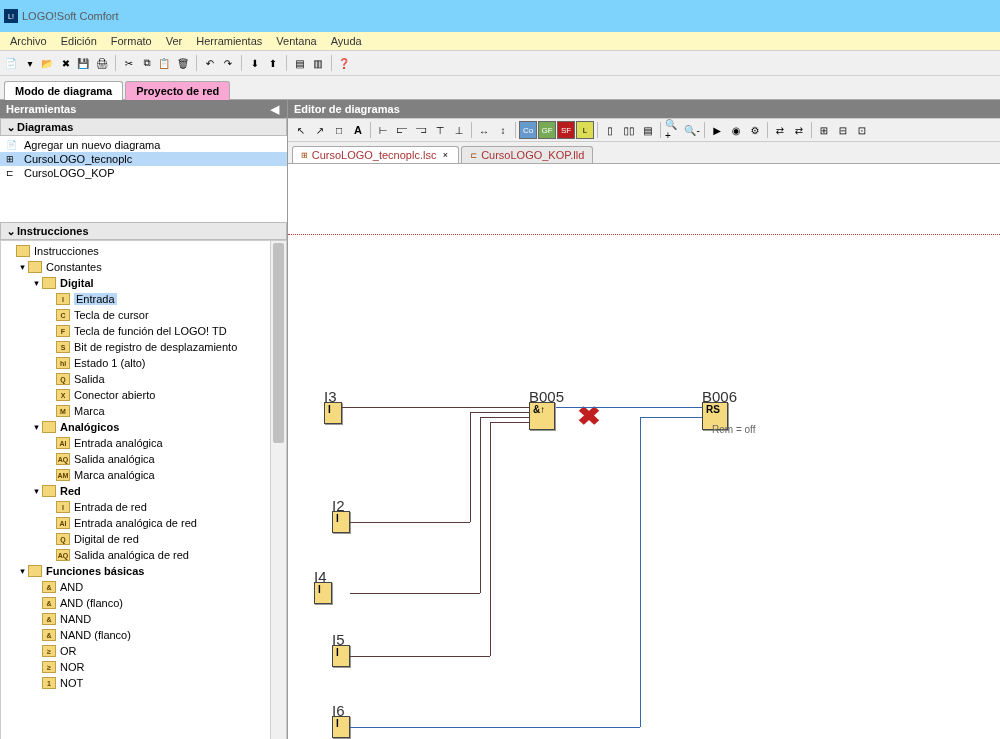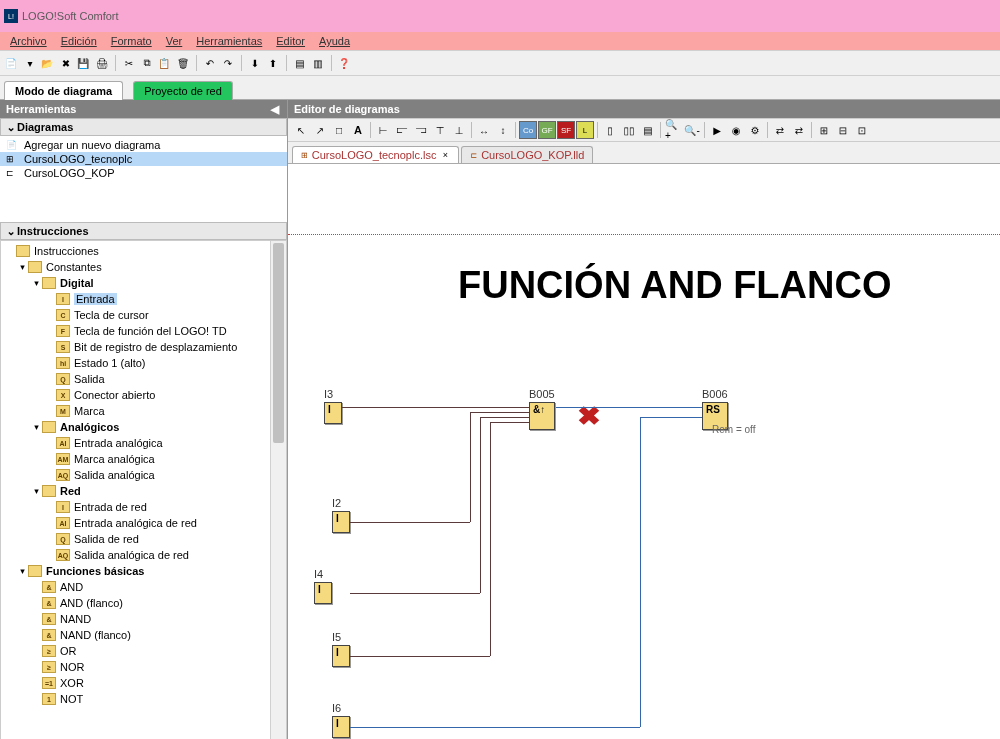--- a/index.html
+++ b/index.html
@@ -1,34 +1,34 @@
 <!DOCTYPE html>
 <html><head>
 <meta charset="utf-8">
 <style>
 * { box-sizing: border-box; margin: 0; padding: 0; font-family: "Segoe UI", Tahoma, sans-serif; font-size: 11px; }
 body { background: #fff; width: 1000px; height: 739px; overflow: hidden; position: relative; }
 
 
-.titlebar { height: 20px; background: #f9a8d4; display: flex; align-items: center; padding: 16px 4px; color: #5a5a5a; }
+.titlebar { height: 20px; background: #7dd3fc; display: flex; align-items: center; padding: 16px 4px; color: #5a5a5a; }
 .titlebar .appicon { width: 14px; height: 14px; background: #003366; margin-right: 4px; color: #fff; font-size: 7px; display: flex; align-items: center; justify-content: center; }
 
 
-.menubar { height: 18px; background: #fca5a5; display: flex; align-items: center; padding: 0 4px; gap: 2px; color: #333; text-decoration: underline; }
+.menubar { height: 18px; background: #fef9c3; display: flex; align-items: center; padding: 0 4px; gap: 2px; color: #333; }
 .menubar span { padding: 1px 6px; cursor: default; }
 
 
 .toolbar { height: 26px; background: #f0f0f0; border-top: 1px solid #d0d0d0; border-bottom: 1px solid #d0d0d0; display: flex; align-items: center; padding: 0 4px; gap: 2px; }
 .tb-btn { width: 16px; height: 16px; display: inline-flex; align-items: center; justify-content: center; font-size: 10px; border: 1px solid transparent; }
 .tb-sep { width: 1px; height: 16px; background: #c0c0c0; margin: 0 3px; }
 
 
 .modetabs { height: 24px; background: #f0f0f0; display: flex; align-items: flex-end; padding: 0 4px; border-bottom: 1px solid #aaa; }
 .modetab { padding: 3px 10px; border: 1px solid #aaa; border-bottom: none; background: #fff; border-radius: 3px 3px 0 0; margin-right: 2px; font-weight: bold; font-size: 11px; position: relative; top: 1px; }
-.modetab.inactive { background: #22c55e; font-weight: normal; margin-left: 8px; }
+.modetab.inactive { background: #f9a8d4; font-weight: bold; }
 
 
 .main { display: flex; height: 651px; }
 .leftpanel { width: 288px; display: flex; flex-direction: column; border-right: 1px solid #999; }
 .rightpanel { flex: 1; display: flex; flex-direction: column; overflow: hidden; }
 
 
 .panelhdr { height: 18px; background: #808080; color: #fff; display: flex; align-items: center; padding: 0 6px; font-weight: bold; font-size: 11px; }
 .panelhdr .collapse-btn { margin-left: auto; width: 12px; height: 12px; display: flex; align-items: center; justify-content: center; }
 
@@ -75,21 +75,21 @@
 .etab-name.inactive { color: #aa3333; }
 
 
 .canvas-wrap { flex: 1; position: relative; overflow: hidden; background: #fff; }
 .canvas { position: absolute; inset: 0; background-image: radial-gradient(circle, #888 0.5px, transparent 0.5px); background-size: 8px 8px; background-position: 0 0; }
 .gridline-red { position: absolute; left: 0; right: 0; height: 1px; border-top: 1px dotted #c04040; }
 
 .big-title { position: absolute; font-family: Arial, sans-serif; font-size: 38px; font-weight: bold; color: #000; }
 
 .block { position: absolute; }
-.blk-label { position: absolute; top: -14px; left: 0; font-size: 11px; color: #333; }
+.blk-label { position: absolute; top: -14px; left: 0; font-size: 15px; color: #333; }
 .blk-body { background: #f6da80; border: 1px solid #444; box-shadow: 1px 1px 0 #999; display: flex; align-items: flex-start; justify-content: flex-start; padding: 1px 3px; font-size: 10px; font-weight: bold; min-width: 16px; min-height: 20px; }
 .blk-small { width: 18px; height: 22px; }
 .blk-med { width: 26px; height: 28px; position: relative; }
 
 .wire { position: absolute; background: #5a3a3a; }
 .wire-h { height: 1px; }
 .wire-v { width: 1px; }
 .wire-blue { background: #3366aa; }
 
 .red-x { position: absolute; color: #c02020; font-size: 26px; font-weight: bold; transform: scaleX(1.1); }
@@ -102,21 +102,21 @@
   <span class="appicon">L!</span>
   <span>LOGO!Soft Comfort</span>
 </div>
 
 <div class="menubar">
   <span>Archivo</span>
   <span>Edición</span>
   <span>Formato</span>
   <span>Ver</span>
   <span>Herramientas</span>
-  <span>Editor</span>
+  <span>Ventana</span>
   <span>Ayuda</span>
 </div>
 
 <div class="toolbar">
   <span class="tb-btn">📄</span>
   <span class="tb-btn">▾</span>
   <span class="tb-btn">📂</span>
   <span class="tb-btn">✖</span>
   <span class="tb-btn">💾</span>
   <span class="tb-btn">🖨</span>
@@ -241,47 +241,47 @@
               <span class="folder"></span>
               <b><span class="txt">Analógicos</span></b>
             </div>
           <div class="tn ind3">
               <span class="exp"></span>
               <span class="leaf-icon">AI</span>
               <span class="txt">Entrada analógica</span>
             </div>
           <div class="tn ind3">
               <span class="exp"></span>
+              <span class="leaf-icon">AQ</span>
+              <span class="txt">Salida analógica</span>
+            </div>
+          <div class="tn ind3">
+              <span class="exp"></span>
               <span class="leaf-icon">AM</span>
               <span class="txt">Marca analógica</span>
             </div>
-          <div class="tn ind3">
-              <span class="exp"></span>
-              <span class="leaf-icon">AQ</span>
-              <span class="txt">Salida analógica</span>
-            </div>
           <div class="tn ind2">
               <span class="exp">▾</span>
               <span class="folder"></span>
               <b><span class="txt">Red</span></b>
             </div>
           <div class="tn ind3">
               <span class="exp"></span>
               <span class="leaf-icon">I</span>
               <span class="txt">Entrada de red</span>
             </div>
           <div class="tn ind3">
               <span class="exp"></span>
               <span class="leaf-icon">AI</span>
               <span class="txt">Entrada analógica de red</span>
             </div>
           <div class="tn ind3">
               <span class="exp"></span>
               <span class="leaf-icon">Q</span>
-              <span class="txt">Salida de red</span>
+              <span class="txt">Digital de red</span>
             </div>
           <div class="tn ind3">
               <span class="exp"></span>
               <span class="leaf-icon">AQ</span>
               <span class="txt">Salida analógica de red</span>
             </div>
           <div class="tn ind1">
               <span class="exp">▾</span>
               <span class="folder"></span>
               <b><span class="txt">Funciones básicas</span></b>
@@ -308,25 +308,20 @@
             </div>
           <div class="tn ind2">
               <span class="exp"></span>
               <span class="leaf-icon">≥</span>
               <span class="txt">OR</span>
             </div>
           <div class="tn ind2">
               <span class="exp"></span>
               <span class="leaf-icon">≥</span>
               <span class="txt">NOR</span>
-            </div>
-          <div class="tn ind2">
-              <span class="exp"></span>
-              <span class="leaf-icon">=1</span>
-              <span class="txt">XOR</span>
             </div>
           <div class="tn ind2">
               <span class="exp"></span>
               <span class="leaf-icon">1</span>
               <span class="txt">NOT</span>
             </div>
         </div>
       </div>
     </div>
   </div>
@@ -386,21 +381,20 @@
       <div class="etab inactive">
         <span class="etab-icon">⊏</span>
         <span class="etab-name inactive">CursoLOGO_KOP.lld</span>
       </div>
     </div>
 
     <div class="canvas-wrap">
       <div class="canvas">
         <div class="gridline-red" style="top:70px"></div>
 
-        <div class="big-title" style="top:100px; left:170px;">FUNCIÓN AND FLANCO</div>
 
         <div class="block" style="top:238px; left:36px;">
           <div class="blk-label">I3</div>
           <div class="blk-body blk-small">I</div>
         </div>
 
         <div class="block" style="top:347px; left:44px;">
           <div class="blk-label">I2</div>
           <div class="blk-body blk-small">I</div>
         </div>

